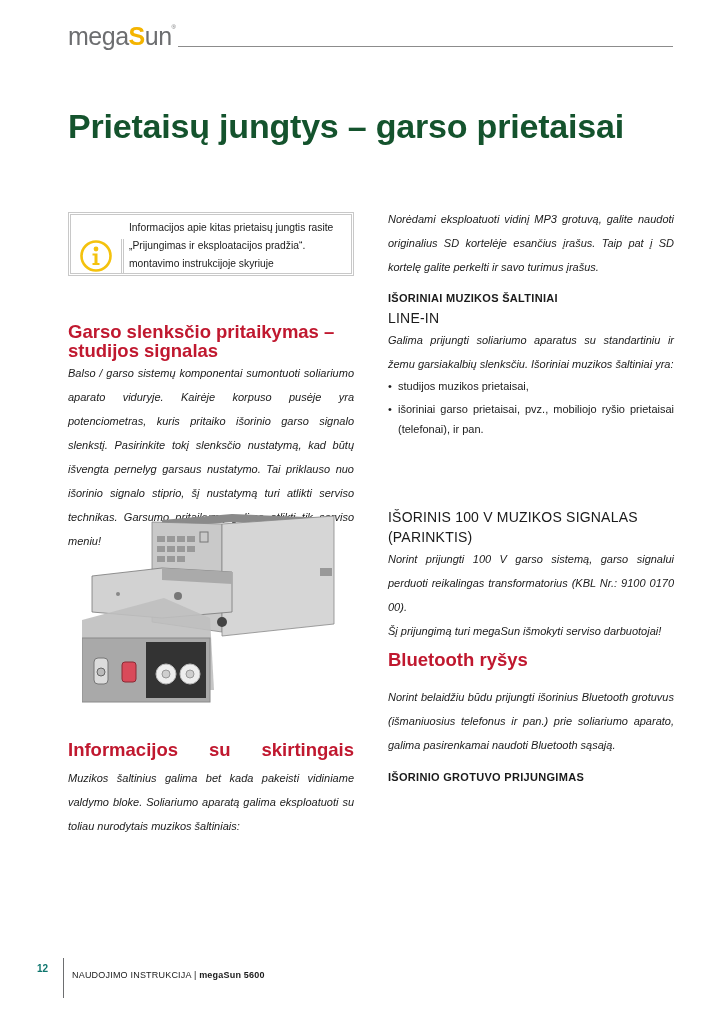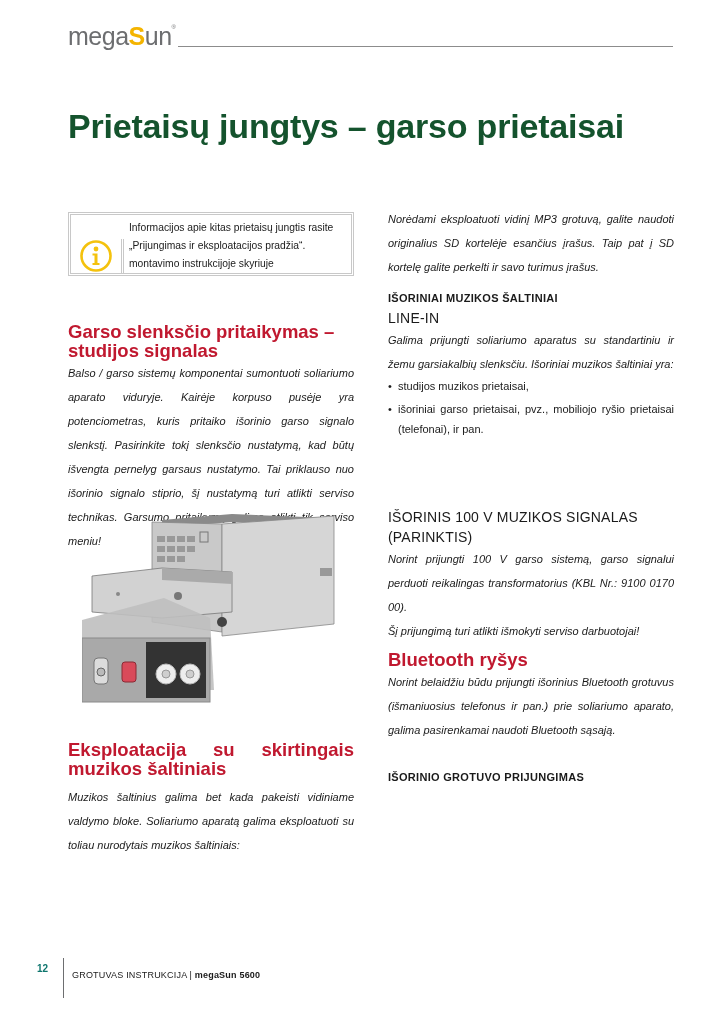--- a/index.html
+++ b/index.html
@@ -111,22 +111,21 @@
     <circle cx="108" cy="162" r="10" fill="#eeeeee" stroke="#bbb"></circle>
     <circle cx="108" cy="162" r="4" fill="#cfcfcf" stroke="#999"></circle>
     <rect x="12" y="146" width="14" height="26" rx="4" fill="#dcdcdc" stroke="#777"></rect>
     <circle cx="19" cy="160" r="4" fill="#bbb" stroke="#666"></circle>
     <rect x="40" y="150" width="14" height="20" rx="3" fill="#d94a5a" stroke="#8a2a35"></rect>
   </svg>
 </div>
 
 <div class="abs col col-left" style="top:740px;">
   <div class="h-red">
-    <div class="justify" style="text-align:justify;text-align-last:justify;">Eksploatacija su skirtingais</div>
-    <div>muzikos šaltiniais</div>
+    <div class="justify" style="text-align:justify;text-align-last:justify;">Informacijos su skirtingais</div>
   </div>
   <div class="p" style="margin-top:7px;">Muzikos šaltinius galima bet kada pakeisti vidiniame valdymo bloke. Soliariumo aparatą galima eksploatuoti su toliau nurodytais muzikos šaltiniais:</div>
 </div>
 
 <div class="abs col col-right" style="top:207px;">
   <div class="p">Norėdami eksploatuoti vidinį MP3 grotuvą, galite naudoti originalius SD kortelėje esančius įrašus. Taip pat į SD kortelę galite perkelti ir savo turimus įrašus.</div>
 </div>
 
 <div class="abs col col-right" style="top:288px;">
   <div class="sub">IŠORINIAI MUZIKOS ŠALTINIAI</div>
@@ -134,27 +133,27 @@
   <div class="p">Galima prijungti soliariumo aparatus su standartiniu ir žemu garsiakalbių slenksčiu. Išoriniai muzikos šaltiniai yra:</div>
   <ul class="bul">
     <li><span class="dot">•</span><span>studijos muzikos prietaisai,</span></li>
     <li><span class="dot">•</span><span>išoriniai garso prietaisai, pvz., mobiliojo ryšio prietaisai (telefonai),  ir pan.</span></li>
   </ul>
 </div>
 
 <div class="abs col col-right" style="top:507px;">
   <div class="plain-cap">IŠORINIS 100 V MUZIKOS SIGNALAS (PARINKTIS)</div>
   <div class="p">Norint prijungti 100 V garso sistemą, garso signalui perduoti reikalingas transformatorius (KBL Nr.: 9100 0170 00).</div>
-  <div class="p">Šį prijungimą turi atlikti išmokyti serviso darbuotojai!</div>
+  <div class="p">Šį prijungimą turi megaSun išmokyti serviso darbuotojai!</div>
 </div>
 
 <div class="abs col col-right" style="top:650px;">
   <div class="h-red">Bluetooth ryšys</div>
-  <div class="p" style="margin-top:1px;">Norint belaidžiu būdu prijungti išorinius Bluetooth grotuvus (išmaniuosius telefonus ir pan.) prie soliariumo aparato, galima pasirenkamai naudoti Bluetooth sąsają.</div>
+  <div class="p" style="margin-top:16px;">Norint belaidžiu būdu prijungti išorinius Bluetooth grotuvus (išmaniuosius telefonus ir pan.) prie soliariumo aparato, galima pasirenkamai naudoti Bluetooth sąsają.</div>
 </div>
 
 <div class="abs col col-right" style="top:767px;">
   <div class="sub">IŠORINIO GROTUVO PRIJUNGIMAS</div>
 </div>
 
 <div class="abs page-num">12</div>
 <div class="abs footer-rule"></div>
-<div class="abs footer-text"><span>GROTUVAS INSTRUKCIJA</span> <span>|</span> <b>megaSun 5600</b></div>
+<div class="abs footer-text"><span>NAUDOJIMO INSTRUKCIJA</span> <span>|</span> <b>megaSun 5600</b></div>
 
 </body></html>

